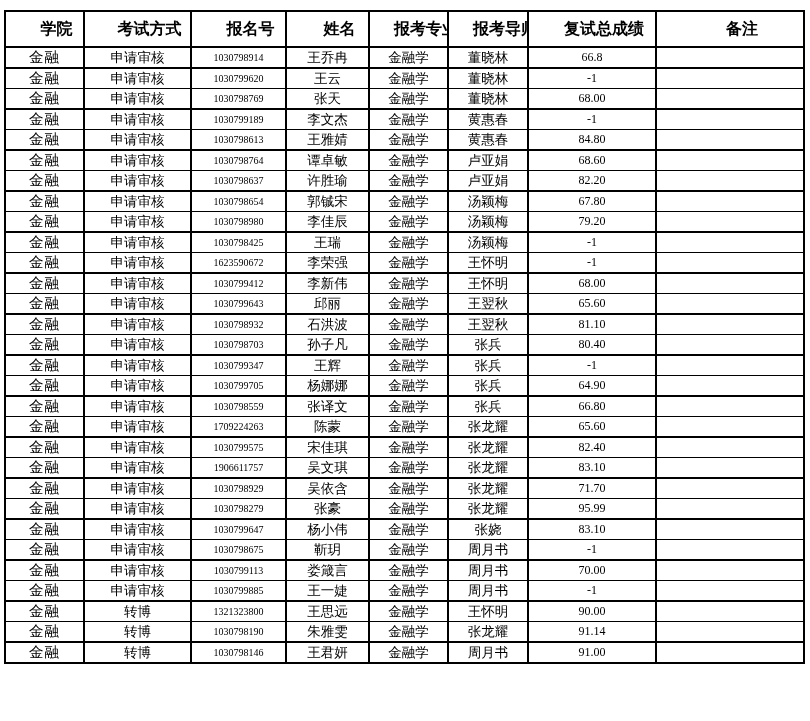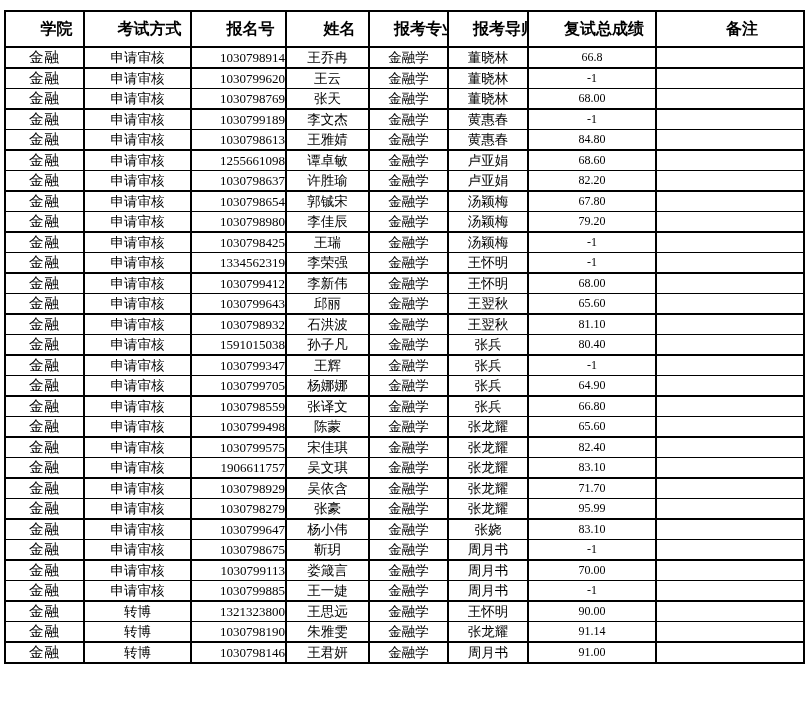--- a/index.html
+++ b/index.html
@@ -49,21 +49,21 @@
     overflow: hidden;
   }
   th {
     font-size: 16px;
     font-weight: bold;
     border-bottom: 2px solid #000;
     padding-left: 24px;
   }
   td { font-size: 13.5px; }
   td.col-0 { font-size: 14.5px; letter-spacing: 1px; }
-  td.col-2 { font-size: 13px; text-align: right; }
+  td.col-2 { font-size: 10px; }
   td.col-6 { font-size: 12px; }
   
   tbody tr:nth-child(odd) td { border-bottom-width: 2px; }
 </style>
 </head>
 <body>
 
 <div class="screen">
   <table class="results">
     <colgroup>
@@ -135,21 +135,21 @@
           <td class="col-2">1030798613</td>
           <td class="col-3">王雅婧</td>
           <td class="col-4">金融学</td>
           <td class="col-5">黄惠春</td>
           <td class="col-6">84.80</td>
           <td class="col-7"></td>
         </tr>
         <tr>
           <td class="col-0">金融</td>
           <td class="col-1">申请审核</td>
-          <td class="col-2">1255661098</td>
+          <td class="col-2">1030798764</td>
           <td class="col-3">谭卓敏</td>
           <td class="col-4">金融学</td>
           <td class="col-5">卢亚娟</td>
           <td class="col-6">68.60</td>
           <td class="col-7"></td>
         </tr>
         <tr>
           <td class="col-0">金融</td>
           <td class="col-1">申请审核</td>
           <td class="col-2">1030798637</td>
@@ -185,21 +185,21 @@
           <td class="col-2">1030798425</td>
           <td class="col-3">王瑞</td>
           <td class="col-4">金融学</td>
           <td class="col-5">汤颖梅</td>
           <td class="col-6">-1</td>
           <td class="col-7"></td>
         </tr>
         <tr>
           <td class="col-0">金融</td>
           <td class="col-1">申请审核</td>
-          <td class="col-2">1334562319</td>
+          <td class="col-2">1623590672</td>
           <td class="col-3">李荣强</td>
           <td class="col-4">金融学</td>
           <td class="col-5">王怀明</td>
           <td class="col-6">-1</td>
           <td class="col-7"></td>
         </tr>
         <tr>
           <td class="col-0">金融</td>
           <td class="col-1">申请审核</td>
           <td class="col-2">1030799412</td>
@@ -225,21 +225,21 @@
           <td class="col-2">1030798932</td>
           <td class="col-3">石洪波</td>
           <td class="col-4">金融学</td>
           <td class="col-5">王翌秋</td>
           <td class="col-6">81.10</td>
           <td class="col-7"></td>
         </tr>
         <tr>
           <td class="col-0">金融</td>
           <td class="col-1">申请审核</td>
-          <td class="col-2">1591015038</td>
+          <td class="col-2">1030798703</td>
           <td class="col-3">孙子凡</td>
           <td class="col-4">金融学</td>
           <td class="col-5">张兵</td>
           <td class="col-6">80.40</td>
           <td class="col-7"></td>
         </tr>
         <tr>
           <td class="col-0">金融</td>
           <td class="col-1">申请审核</td>
           <td class="col-2">1030799347</td>
@@ -265,21 +265,21 @@
           <td class="col-2">1030798559</td>
           <td class="col-3">张译文</td>
           <td class="col-4">金融学</td>
           <td class="col-5">张兵</td>
           <td class="col-6">66.80</td>
           <td class="col-7"></td>
         </tr>
         <tr>
           <td class="col-0">金融</td>
           <td class="col-1">申请审核</td>
-          <td class="col-2">1030799498</td>
+          <td class="col-2">1709224263</td>
           <td class="col-3">陈蒙</td>
           <td class="col-4">金融学</td>
           <td class="col-5">张龙耀</td>
           <td class="col-6">65.60</td>
           <td class="col-7"></td>
         </tr>
         <tr>
           <td class="col-0">金融</td>
           <td class="col-1">申请审核</td>
           <td class="col-2">1030799575</td>

